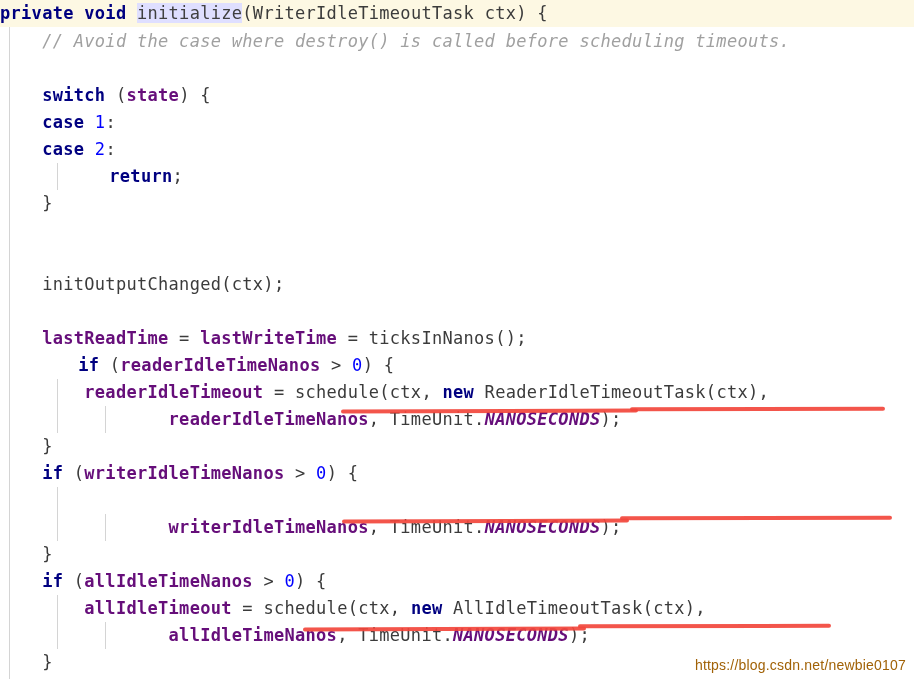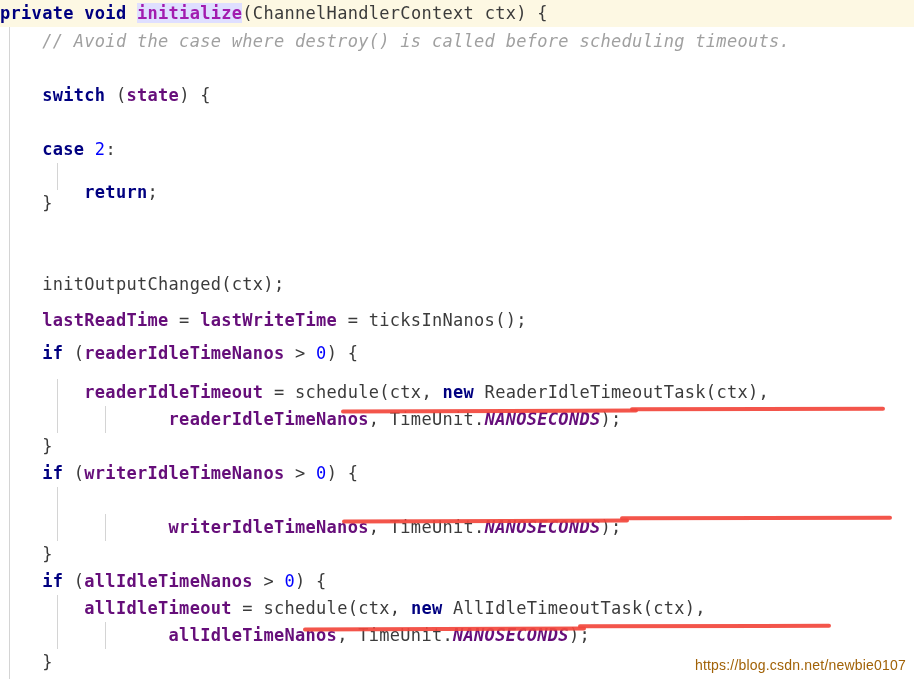--- a/index.html
+++ b/index.html
@@ -58,21 +58,21 @@
     font-family: "DejaVu Sans Mono", "Liberation Mono", monospace;
     letter-spacing: 0.30px;
   }
 
   
   .kw        { color: #000080; font-weight: bold; }         
   .plain     { color: #3b3b3b; }                            
   .field     { color: #660e7a; font-weight: bold; }          
   .num       { color: #0000ff; }                             
   .comment   { color: #a0a0a0; font-style: italic; }         
-  .methoddef { color: #a21caf; background: #dfdfff; font-weight: bold; }        
+  .methoddef { color: #404040; background: #dfdfff; }        
   .staticfin { color: #660e7a; font-weight: bold; font-style: italic; } 
 
   
   .redline {
     position: absolute;
     background: #f2463c;
     border-radius: 2px;
     z-index: 5;
     opacity: 0.92;
   }
@@ -102,31 +102,32 @@
       <div class="indent-guide" style="left: 57px; top: 163px; height: 27px;"></div>
       <div class="indent-guide" style="left: 57px; top: 379px; height: 54px;"></div>
       <div class="indent-guide" style="left: 105px; top: 406px; height: 27px;"></div>
       <div class="indent-guide" style="left: 57px; top: 487px; height: 54px;"></div>
       <div class="indent-guide" style="left: 105px; top: 514px; height: 27px;"></div>
       <div class="indent-guide" style="left: 57px; top: 595px; height: 54px;"></div>
       <div class="indent-guide" style="left: 105px; top: 622px; height: 27px;"></div>
     </div>
 
   <div class="code-layer" id="code-layer">
-      <div class="line" style="top: 0px;"><span class="kw">private </span><span class="kw">void </span><span class="methoddef">initialize</span><span class="plain">(ChannelHandlerContext ctx) {</span></div>
+      <div class="line" style="top: 0px;"><span class="kw">private </span><span class="kw">void </span><span class="methoddef">initialize</span><span class="plain">(WriterIdleTimeoutTask ctx) {</span></div>
       <div class="line" style="top: 28px;"><span class="comment">    // Avoid the case where destroy() is called before scheduling timeouts.</span></div>
       <div class="line" style="top: 82px;"><span class="plain">    </span><span class="kw">switch</span><span class="plain"> (</span><span class="field">state</span><span class="plain">) {</span></div>
+      <div class="line" style="top: 109px;"><span class="plain">    </span><span class="kw">case</span><span class="plain"> </span><span class="num">1</span><span class="plain">:</span></div>
       <div class="line" style="top: 136px;"><span class="plain">    </span><span class="kw">case</span><span class="plain"> </span><span class="num">2</span><span class="plain">:</span></div>
-      <div class="line" style="top: 179px;"><span class="plain">        </span><span class="kw">return</span><span class="plain">;</span></div>
+      <div class="line" style="top: 163px; margin-left: 25px;"><span class="plain">        </span><span class="kw">return</span><span class="plain">;</span></div>
       <div class="line" style="top: 190px;"><span class="plain">    }</span></div>
       <div class="line" style="top: 217px;">&nbsp;</div>
       <div class="line" style="top: 271px;"><span class="plain">    initOutputChanged(ctx);</span></div>
       <div class="line" style="top: 298px;">&nbsp;</div>
-      <div class="line" style="top: 307px;"><span class="plain">    </span><span class="field">lastReadTime</span><span class="plain"> = </span><span class="field">lastWriteTime</span><span class="plain"> = ticksInNanos();</span></div>
-      <div class="line" style="top: 340px;"><span class="plain">    </span><span class="kw">if</span><span class="plain"> (</span><span class="field">readerIdleTimeNanos</span><span class="plain"> &gt; </span><span class="num">0</span><span class="plain">) {</span></div>
+      <div class="line" style="top: 325px;"><span class="plain">    </span><span class="field">lastReadTime</span><span class="plain"> = </span><span class="field">lastWriteTime</span><span class="plain"> = ticksInNanos();</span></div>
+      <div class="line" style="top: 352px; padding-left: 36px;"><span class="plain">    </span><span class="kw">if</span><span class="plain"> (</span><span class="field">readerIdleTimeNanos</span><span class="plain"> &gt; </span><span class="num">0</span><span class="plain">) {</span></div>
       <div class="line" style="top: 379px;"><span class="plain">        </span><span class="field">readerIdleTimeout</span><span class="plain"> = schedule(ctx, </span><span class="kw">new</span><span class="plain"> ReaderIdleTimeoutTask(ctx),</span></div>
       <div class="line" style="top: 406px;"><span class="plain">                </span><span class="field">readerIdleTimeNanos</span><span class="plain">, TimeUnit.</span><span class="staticfin">NANOSECONDS</span><span class="plain">);</span></div>
       <div class="line" style="top: 433px;"><span class="plain">    }</span></div>
       <div class="line" style="top: 460px;"><span class="plain">    </span><span class="kw">if</span><span class="plain"> (</span><span class="field">writerIdleTimeNanos</span><span class="plain"> &gt; </span><span class="num">0</span><span class="plain">) {</span></div>
       <div class="line" style="top: 514px;"><span class="plain">                </span><span class="field">writerIdleTimeNanos</span><span class="plain">, TimeUnit.</span><span class="staticfin">NANOSECONDS</span><span class="plain">);</span></div>
       <div class="line" style="top: 541px;"><span class="plain">    }</span></div>
       <div class="line" style="top: 568px; text-align: right;"><span class="plain">    </span><span class="kw">if</span><span class="plain"> (</span><span class="field">allIdleTimeNanos</span><span class="plain"> &gt; </span><span class="num">0</span><span class="plain">) {</span></div>
       <div class="line" style="top: 595px;"><span class="plain">        </span><span class="field">allIdleTimeout</span><span class="plain"> = schedule(ctx, </span><span class="kw">new</span><span class="plain"> AllIdleTimeoutTask(ctx),</span></div>
       <div class="line" style="top: 622px;"><span class="plain">                </span><span class="field">allIdleTimeNanos</span><span class="plain">, TimeUnit.</span><span class="staticfin">NANOSECONDS</span><span class="plain">);</span></div>
       <div class="line" style="top: 649px;"><span class="plain">    }</span></div>

